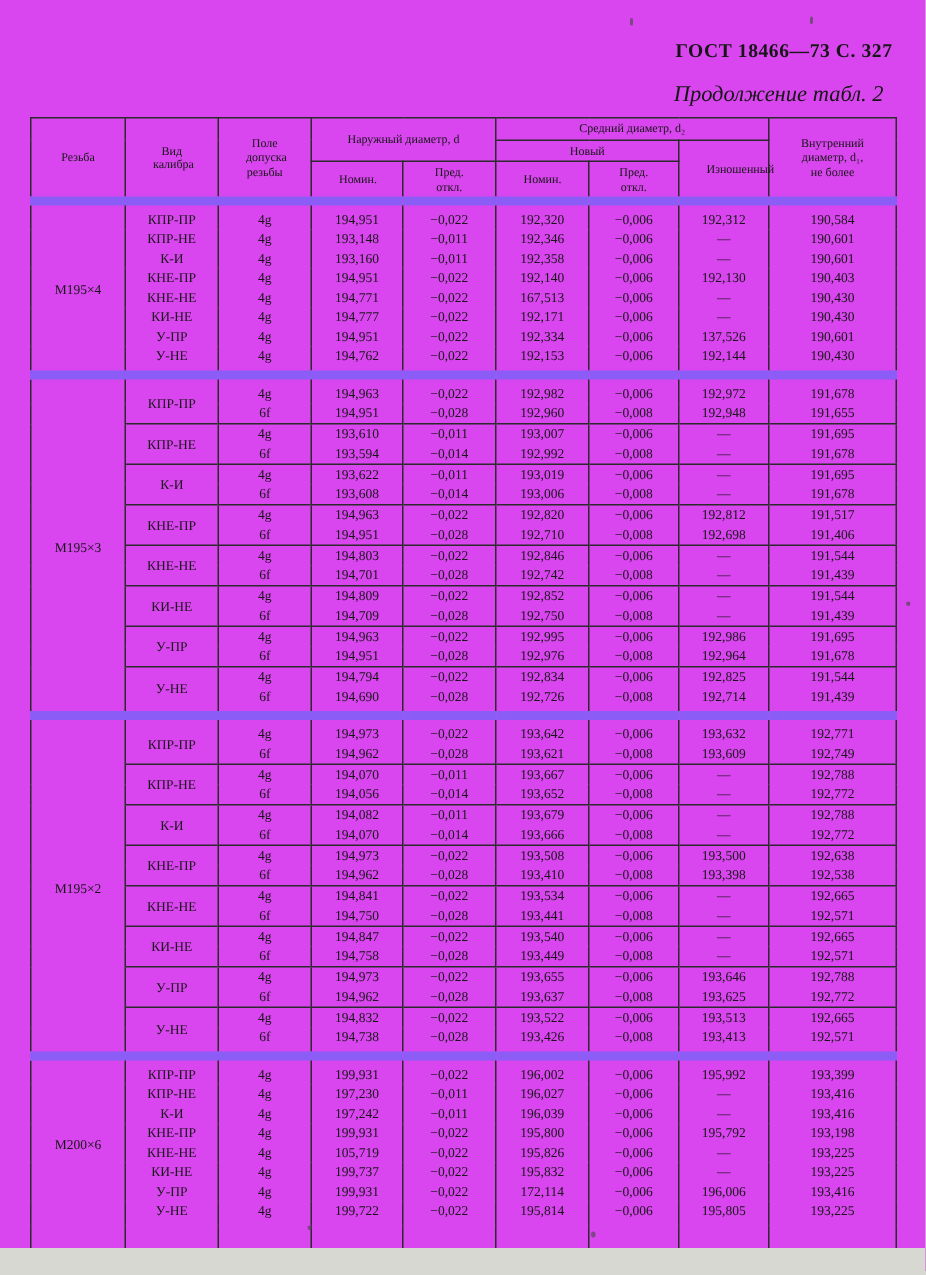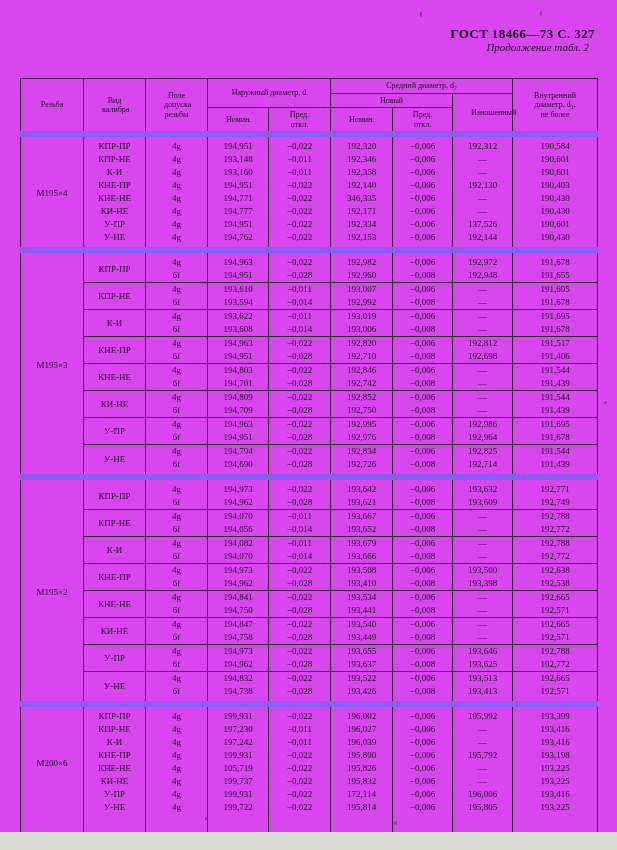--- a/index.html
+++ b/index.html
@@ -9,22 +9,22 @@
     background:#d946ef;
     font-family:"Liberation Serif","DejaVu Serif",serif;
     color:#161616;
     overflow:hidden;
   }
   .gost-ref{
     position:absolute;top:26px;right:22px;
     font-weight:bold;font-size:13px;letter-spacing:.4px;
   }
   .continuation{
-    position:absolute;top:41px;right:28px;
-    font-style:italic;font-size:11px;
+    position:absolute;top:55px;right:28px;
+    font-style:italic;font-size:15px;
   }
   .units{
     position:absolute;top:63px;left:0;right:0;
     text-align:center;font-size:9.5px;
   }
   table.dim{
     position:absolute;top:78px;left:20px;
     width:577px;border-collapse:collapse;table-layout:fixed;
     border:1px solid #2b2b2b;border-bottom:none;
   }
@@ -132,21 +132,21 @@
           <td>192,140</td>
           <td>−0,006</td>
           <td>192,130</td>
           <td>190,403</td>
         </tr>
         <tr>
           <td rowspan="1" class="gauge">КНЕ-НЕ</td>
           <td>4g</td>
           <td>194,771</td>
           <td>−0,022</td>
-          <td>346,335</td>
+          <td>167,513</td>
           <td>−0,006</td>
           <td>—</td>
           <td>190,430</td>
         </tr>
         <tr>
           <td rowspan="1" class="gauge">КИ-НЕ</td>
           <td>4g</td>
           <td>194,777</td>
           <td>−0,022</td>
           <td>192,171</td>

